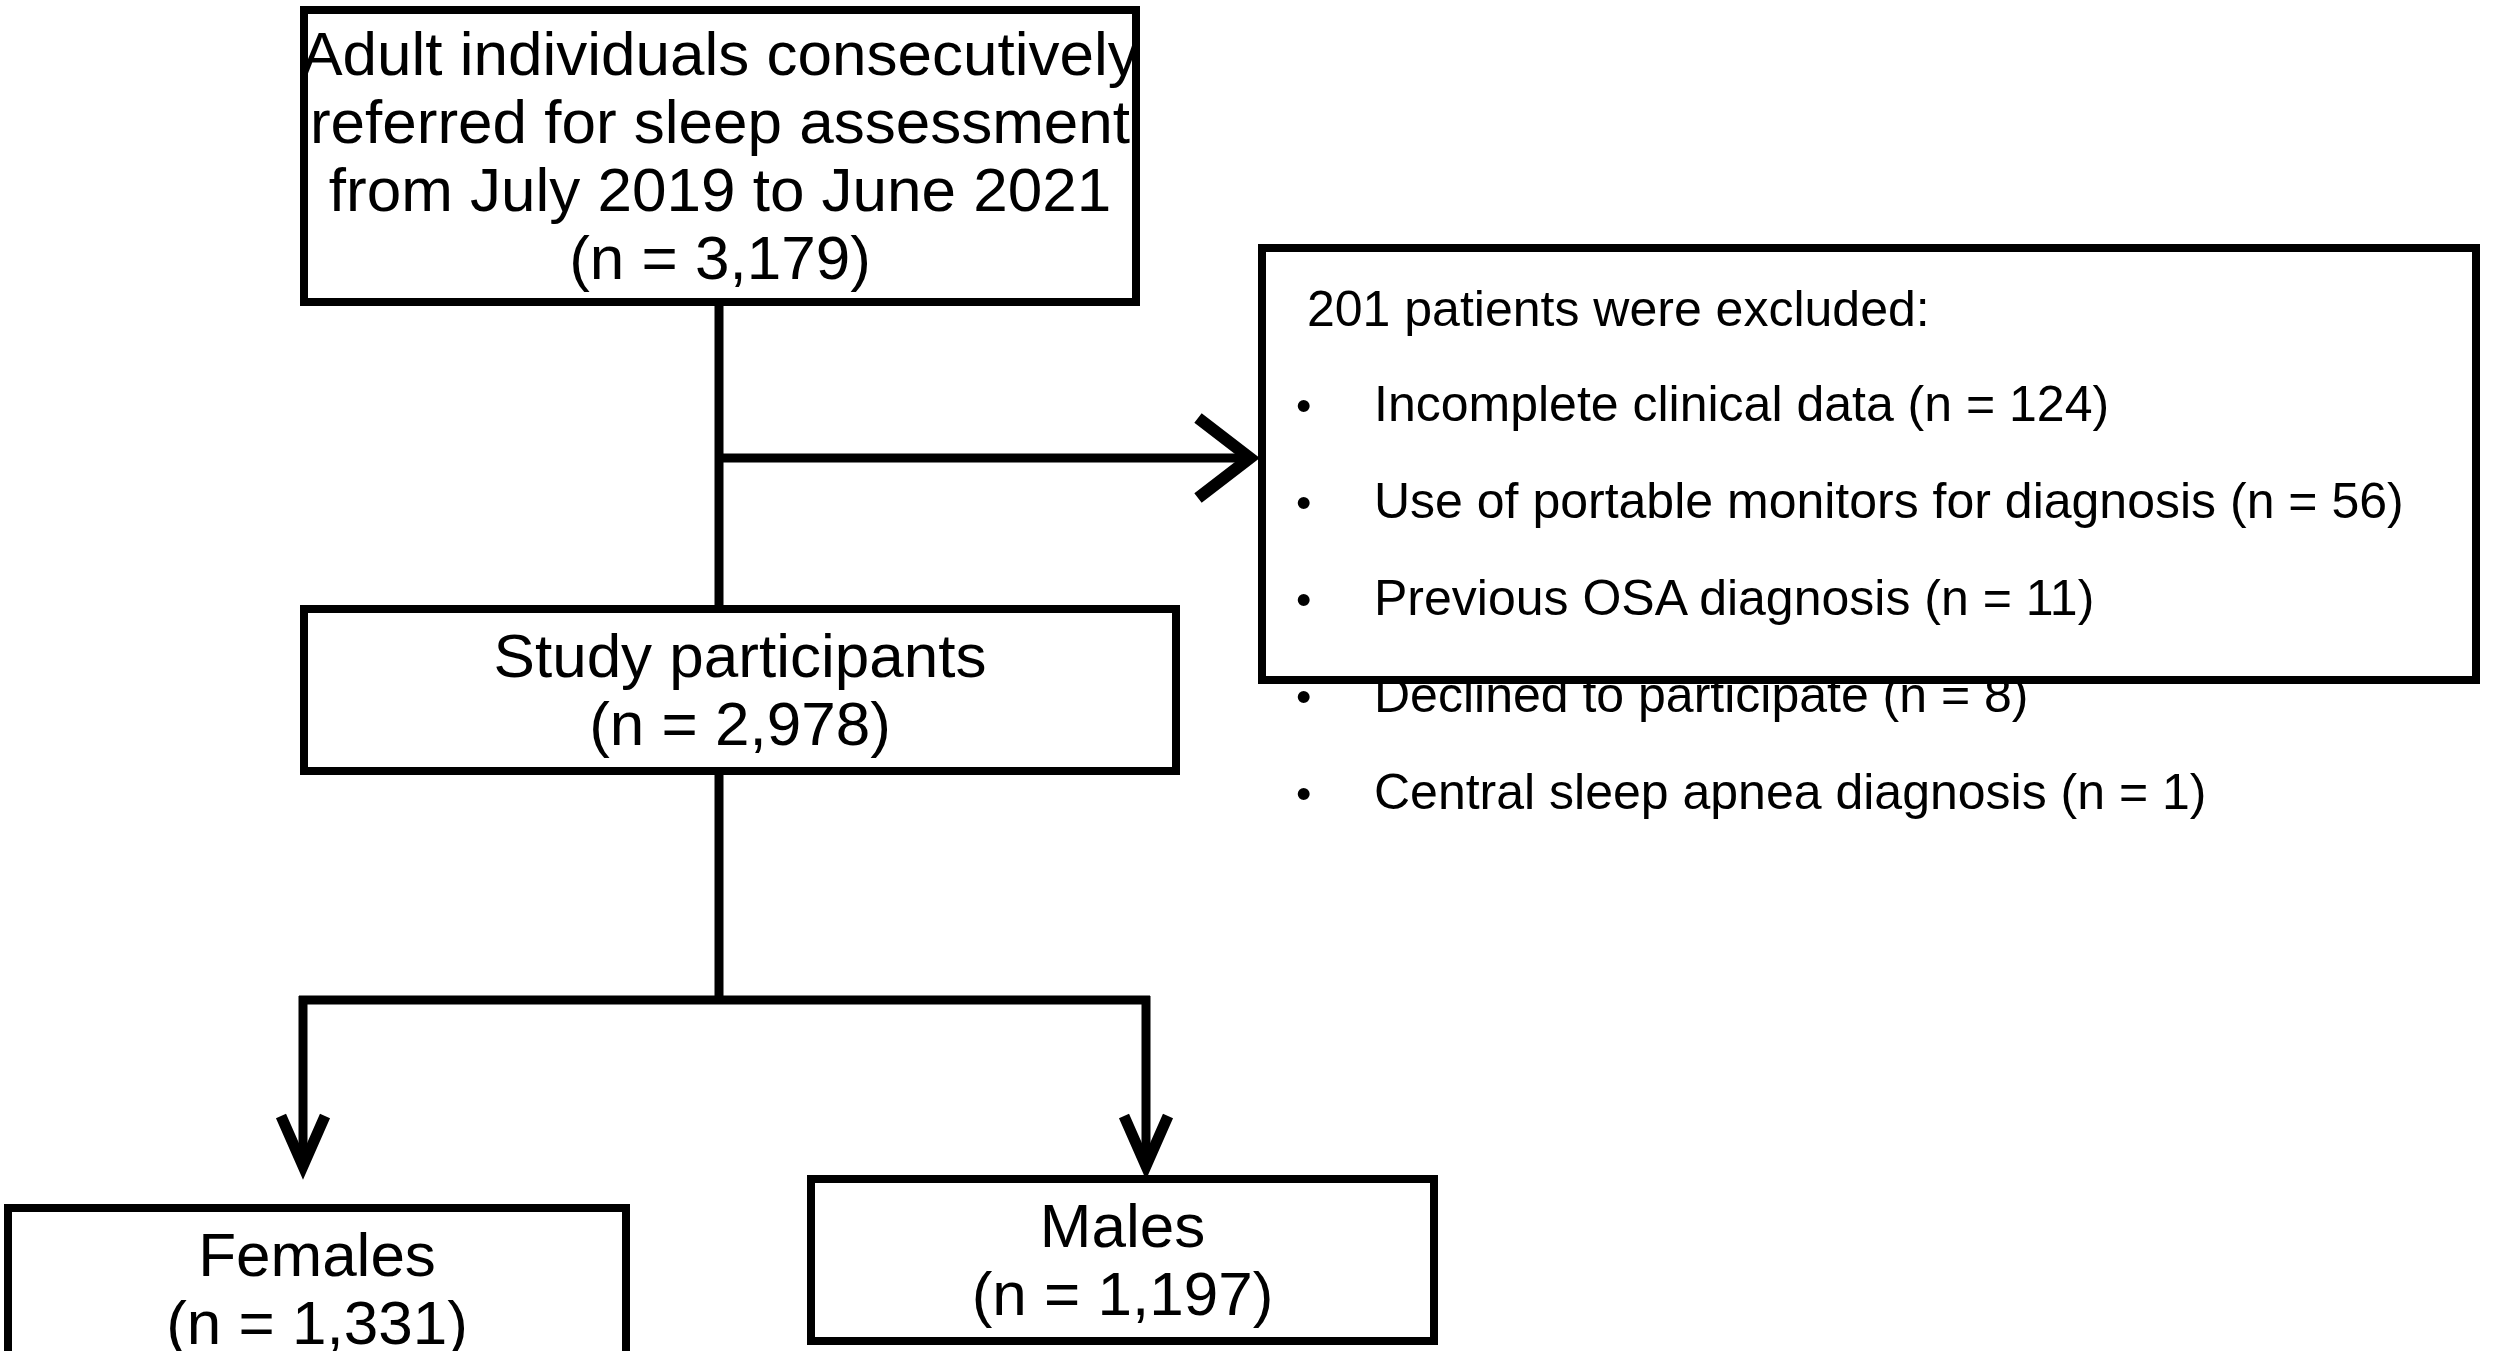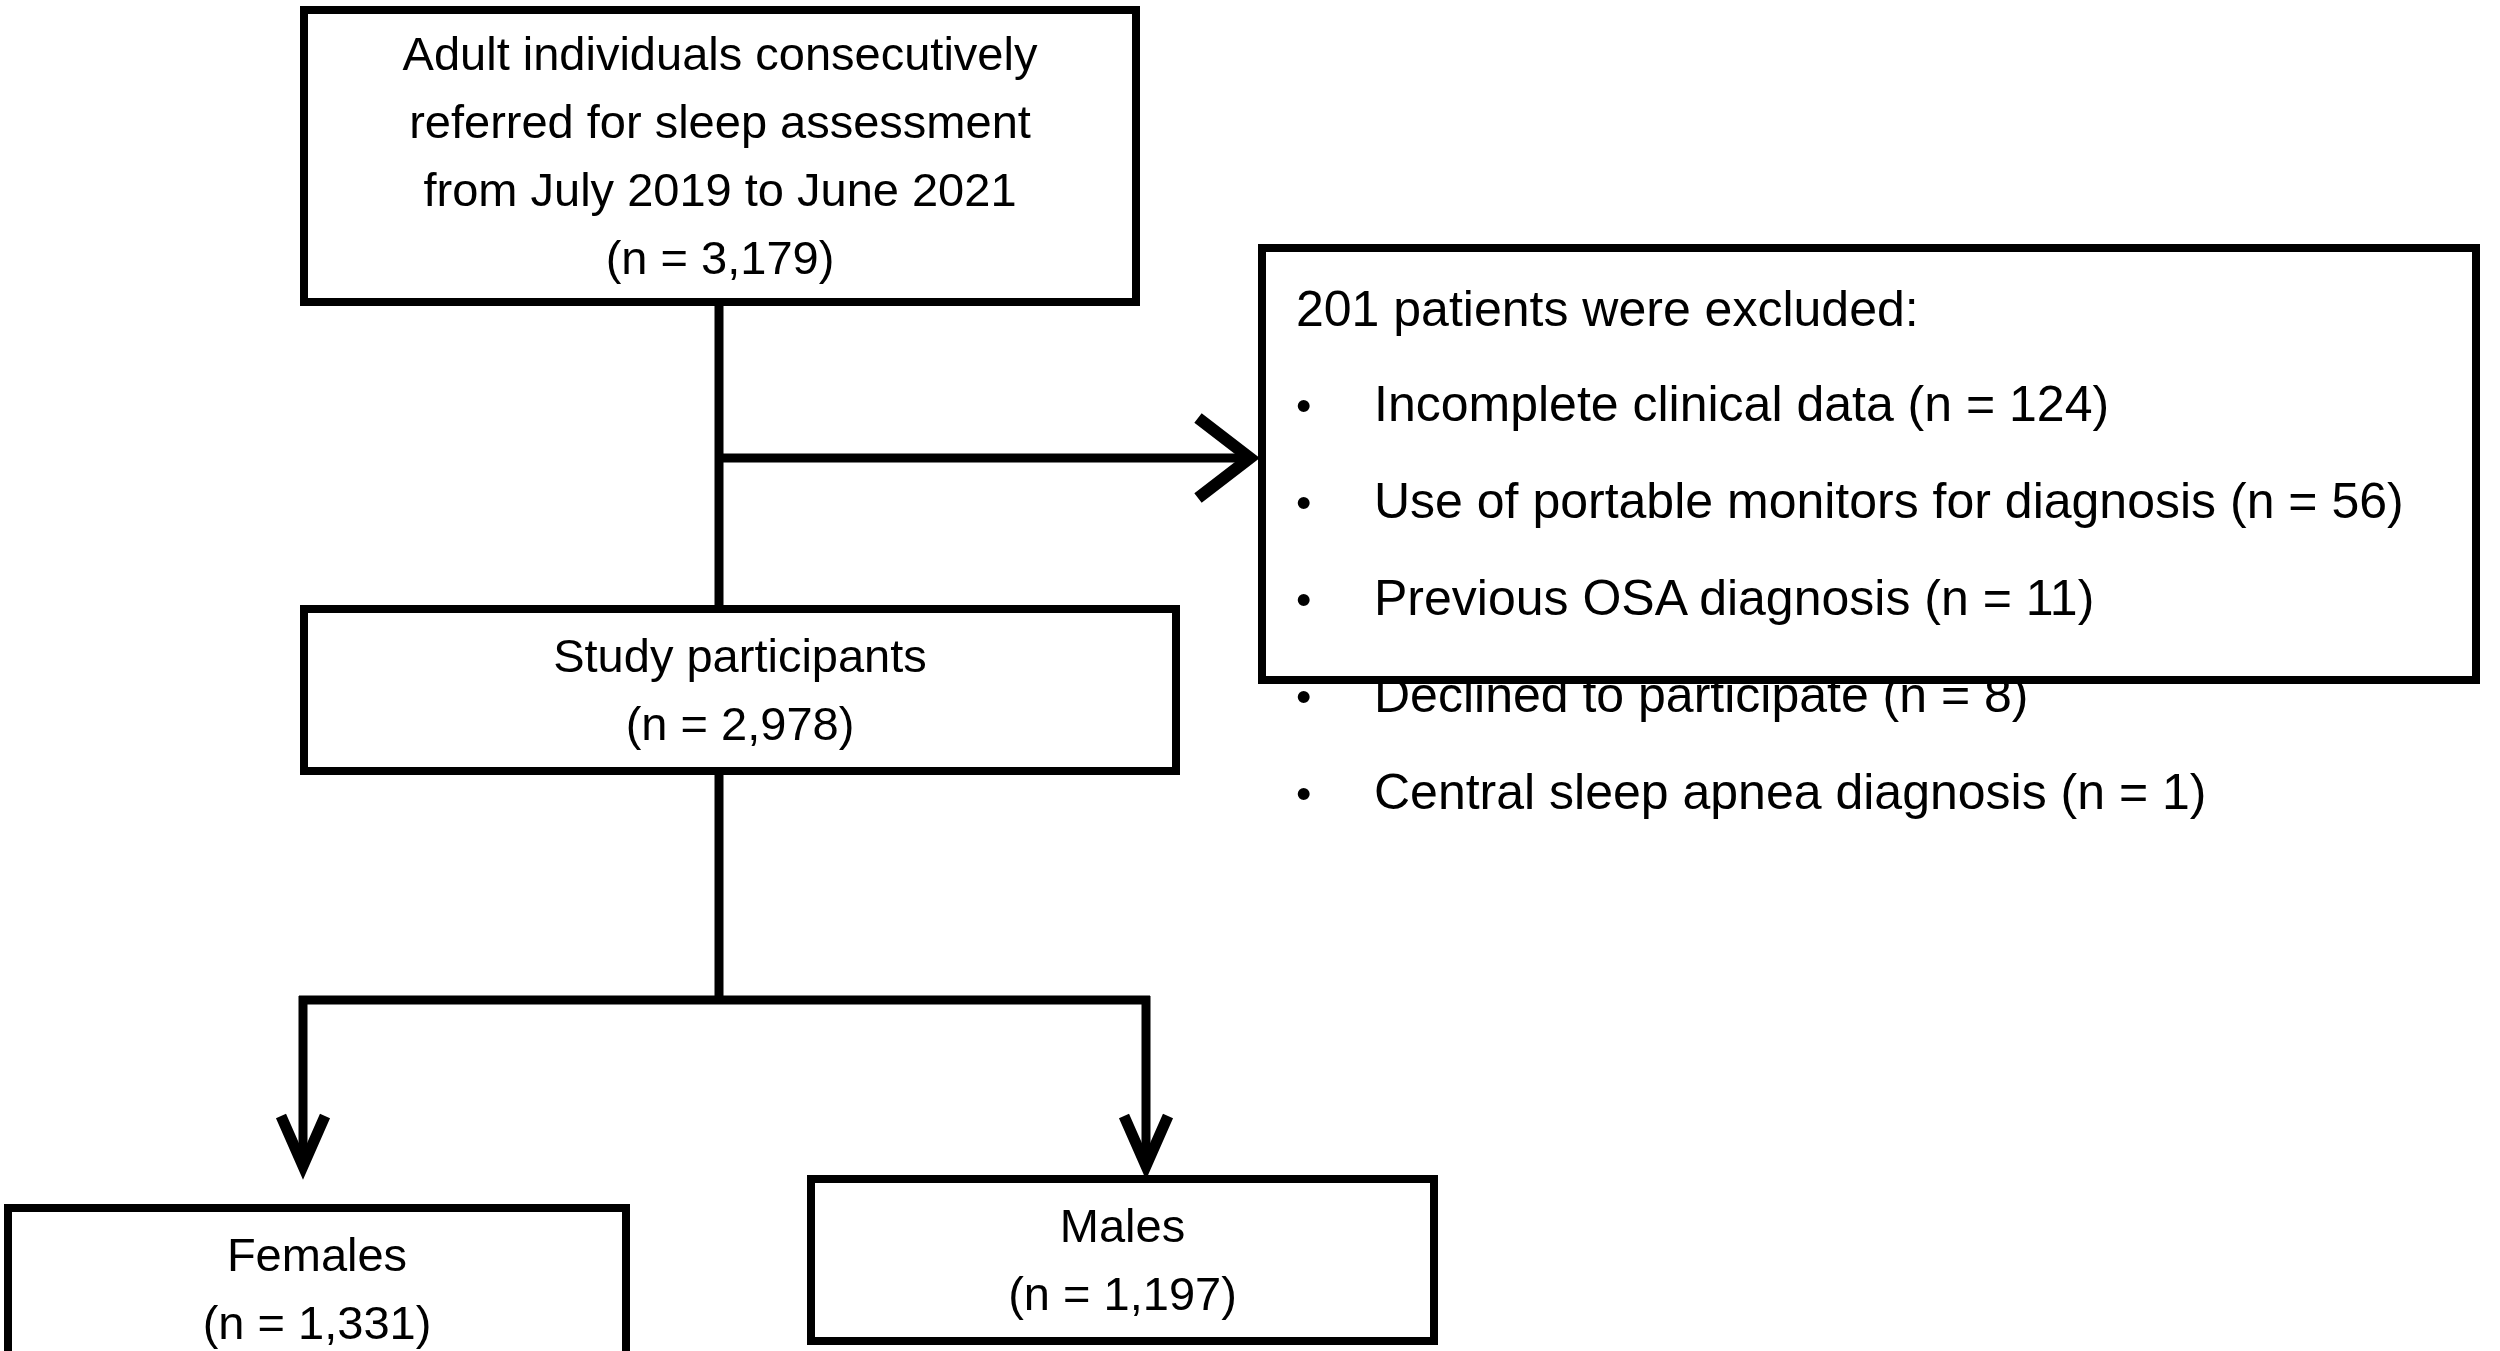--- a/index.html
+++ b/index.html
@@ -30,36 +30,37 @@
     box-sizing: border-box;
   }
   .box.centered {
     display: flex;
     flex-direction: column;
     align-items: center;
     justify-content: center;
     text-align: center;
   }
   .box.centered .line {
-    font-size: 47px;
+    font-size: 62px;
     line-height: 68px;
     white-space: nowrap;
   }
   #box-referred       { left: 300px;  top: 6px;    width: 840px;  height: 300px; }
   #box-participants   { left: 300px;  top: 605px;  width: 880px;  height: 170px; }
   #box-females        { left: 4px;    top: 1204px; width: 626px;  height: 170px; }
   #box-males          { left: 807px;  top: 1175px; width: 631px;  height: 170px; }
   #box-excluded {
     left: 1258px; top: 244px; width: 1222px; height: 440px;
     padding: 22px 28px 0 30px;
     font-size: 50px;
     line-height: 70px;
   }
   #box-excluded .heading {
     white-space: nowrap;
+    margin-left: 11px;
   }
   .bullet-row {
     display: flex;
     align-items: baseline;
   }
   .bullet-row .bullet-glyph {
     width: 78px;
     flex: 0 0 78px;
     font-size: 44px;
   }

